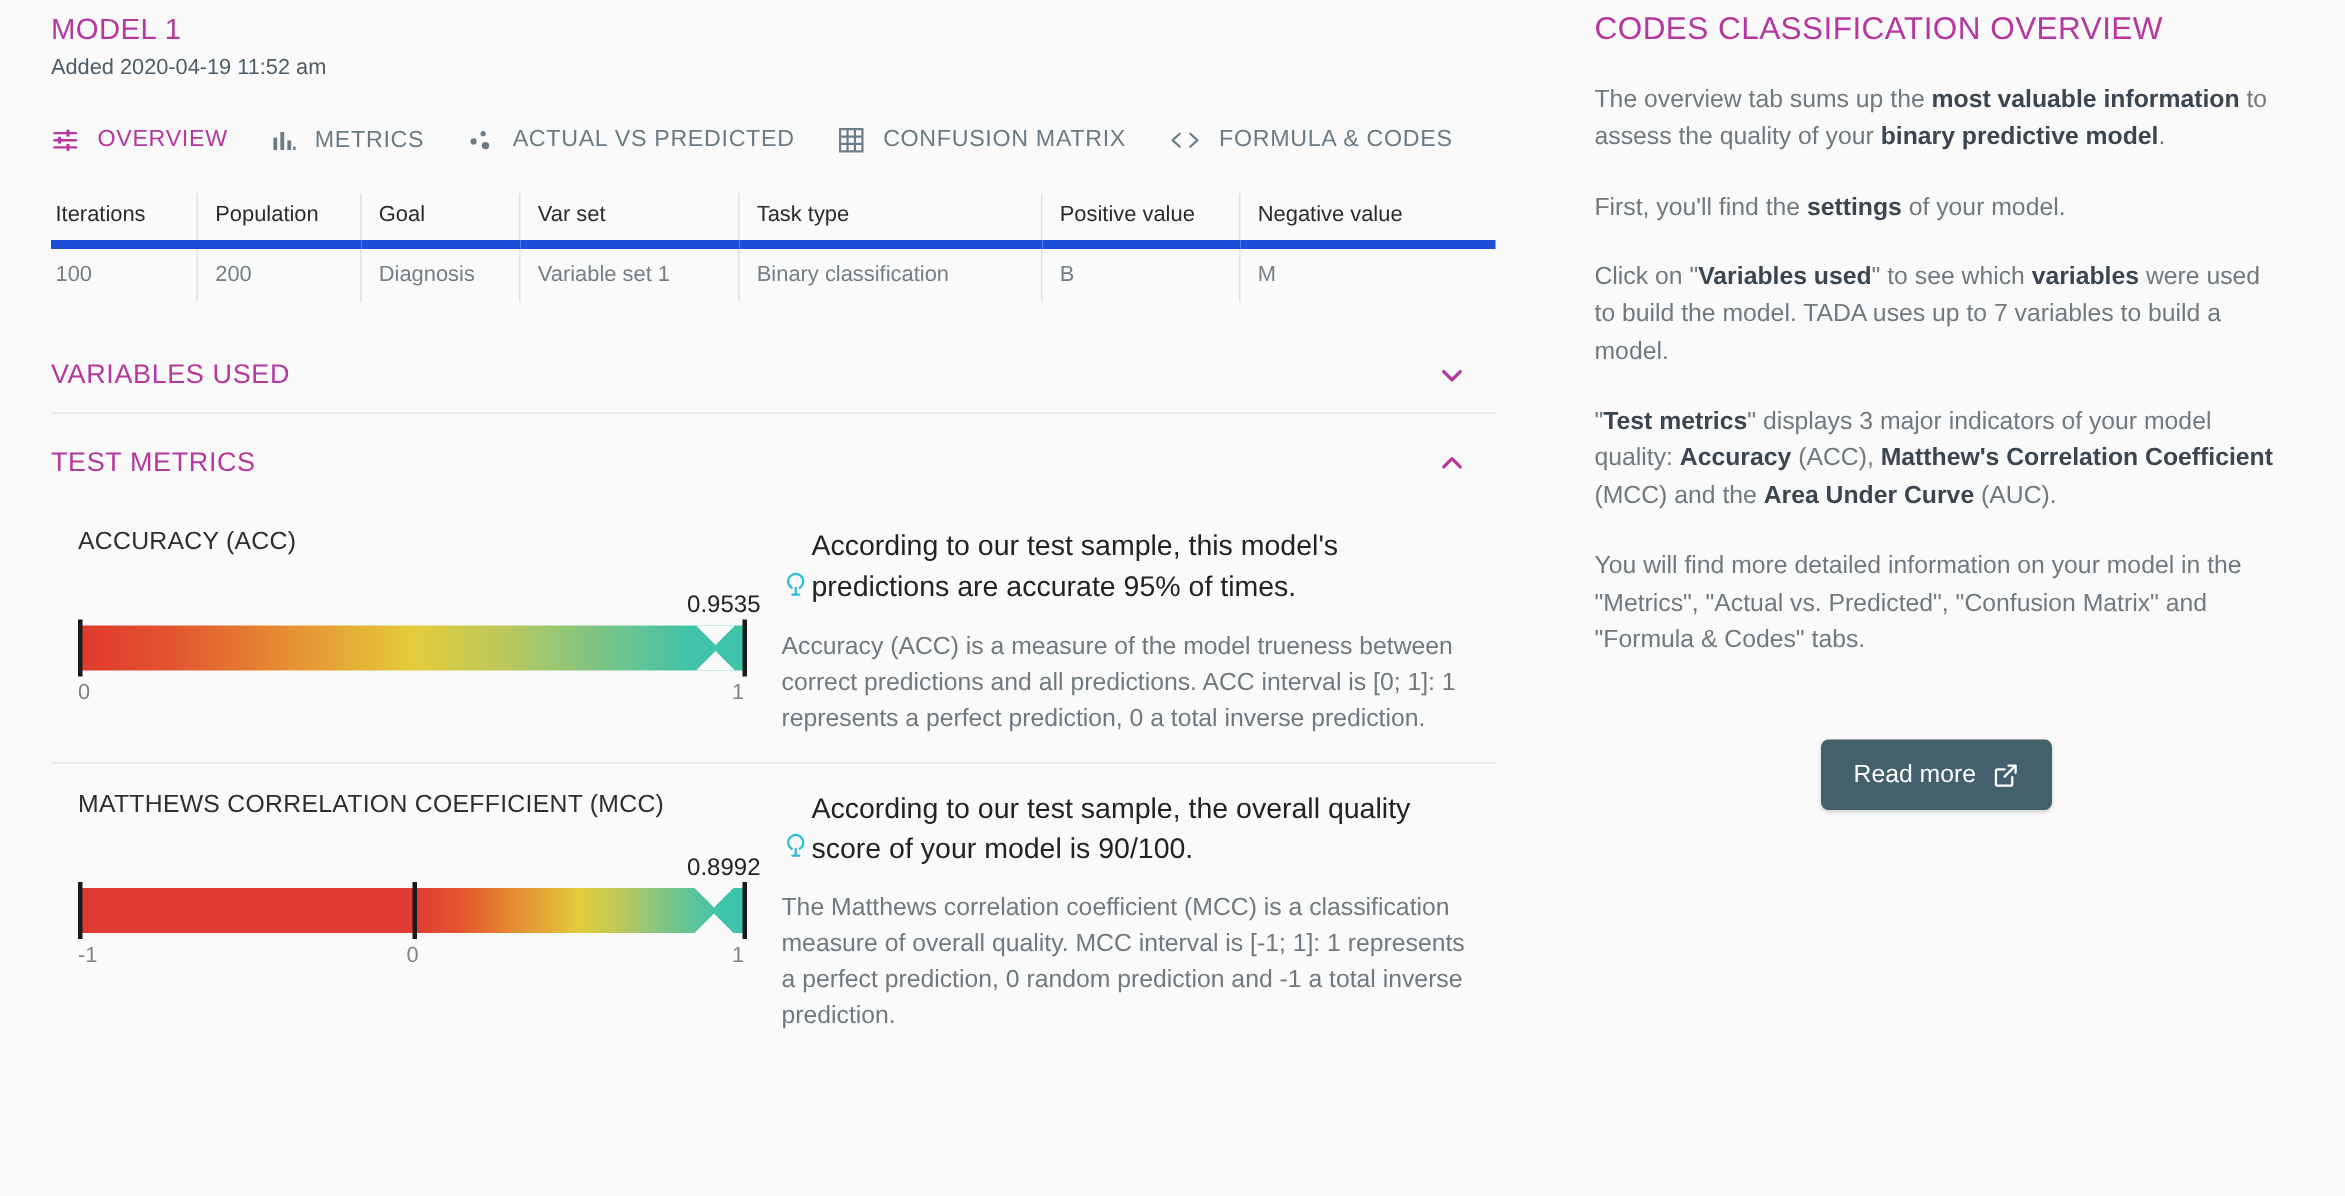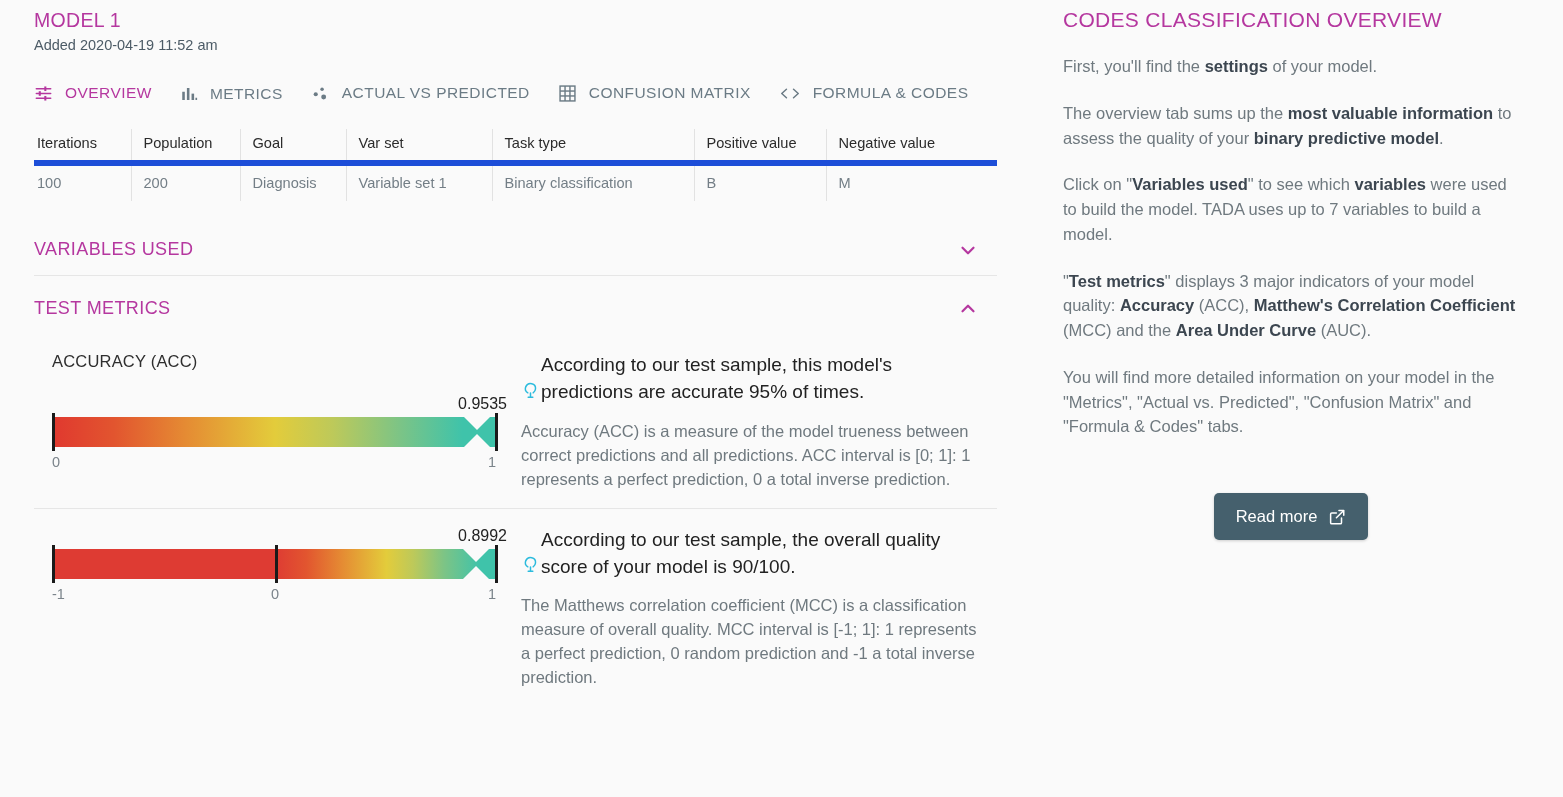--- a/index.html
+++ b/index.html
@@ -400,20 +400,21 @@
               </svg>
             </span>
             <div class="desc-head-text">According to our test sample, this model's predictions are accurate 95% of times.</div>
           </div>
           <div class="desc-body">Accuracy (ACC) is a measure of the model trueness between correct predictions and all predictions. ACC interval is [0; 1]: 1 represents a perfect prediction, 0 a total inverse prediction.</div>
         </div>
       </div>
 
       <div class="metric-block">
         <div class="gauge-col">
+          <div class="gauge-title">MATTHEWS CORRELATION COEFFICIENT (MCC)</div>
           <div class="gauge-value">0.8992</div>
           <div class="bar-wrap">
             <div class="bar" style="background:linear-gradient(to right,#de3b33 0%,#de3b33 50%,#e2552f 57%,#e58b33 65%,#e3cc3b 75%,#bdc95a 81%,#7cc486 88%,#3fc3aa 96%,#3fc3aa 100%);"></div>
             <div class="marker" style="left:94.96%;">
               <div class="tri tri-top"></div>
               <div class="tri tri-bot"></div>
             </div>
             <div class="endcap left"></div>
             <div class="midtick" style="left:50%;"></div>
             <div class="endcap right"></div>
@@ -438,22 +439,22 @@
           <div class="desc-body">The Matthews correlation coefficient (MCC) is a classification measure of overall quality. MCC interval is [-1; 1]: 1 represents a perfect prediction, 0 random prediction and -1 a total inverse prediction.</div>
         </div>
       </div>
 
     </div>
   </div>
 
   <div class="side-col">
     <h2 class="side-title">CODES CLASSIFICATION OVERVIEW</h2>
 
+    <p class="side-p">The overview tab sums up the <b>most valuable information</b> to assess the quality of your <b>binary predictive model</b>.</p>
     <p class="side-p">First, you'll find the <b>settings</b> of your model.</p>
-    <p class="side-p">The overview tab sums up the <b>most valuable information</b> to assess the quality of your <b>binary predictive model</b>.</p>
     <p class="side-p">Click on "<b>Variables used</b>" to see which <b>variables</b> were used to build the model. TADA uses up to 7 variables to build a model.</p>
     <p class="side-p">"<b>Test metrics</b>" displays 3 major indicators of your model quality: <b>Accuracy</b> (ACC), <b>Matthew's Correlation Coefficient</b> (MCC) and the <b>Area Under Curve</b> (AUC).</p>
     <p class="side-p">You will find more detailed information on your model in the "Metrics", "Actual vs. Predicted", "Confusion Matrix" and "Formula &amp; Codes" tabs.</p>
 
     <div class="read-more-wrap">
       <button class="read-more">
         <span>Read more</span>
         <span style="display:flex;">
           <svg width="18" height="18" viewBox="0 0 24 24" fill="none" stroke="#ffffff" stroke-width="2" stroke-linecap="round" stroke-linejoin="round">
             <path d="M18 13.4V19.5A1.5 1.5 0 0 1 16.5 21H5A1.5 1.5 0 0 1 3.5 19.5V8A1.5 1.5 0 0 1 5 6.5h6.2"></path>

